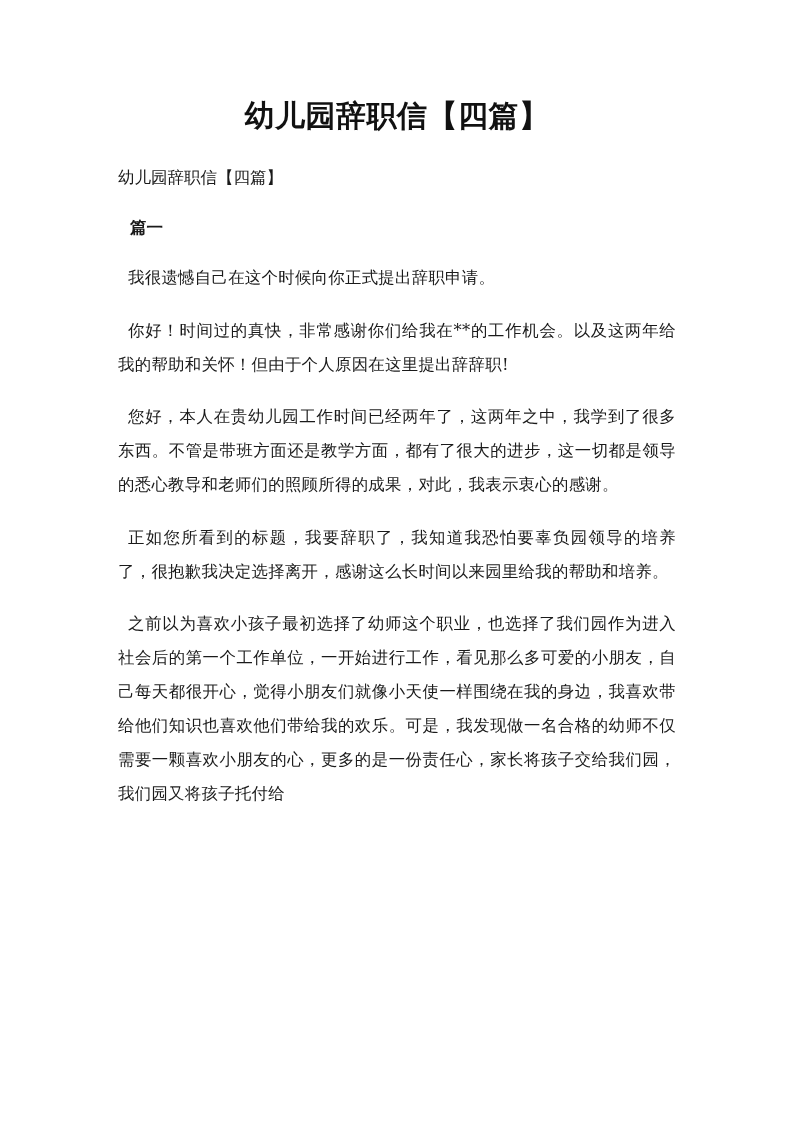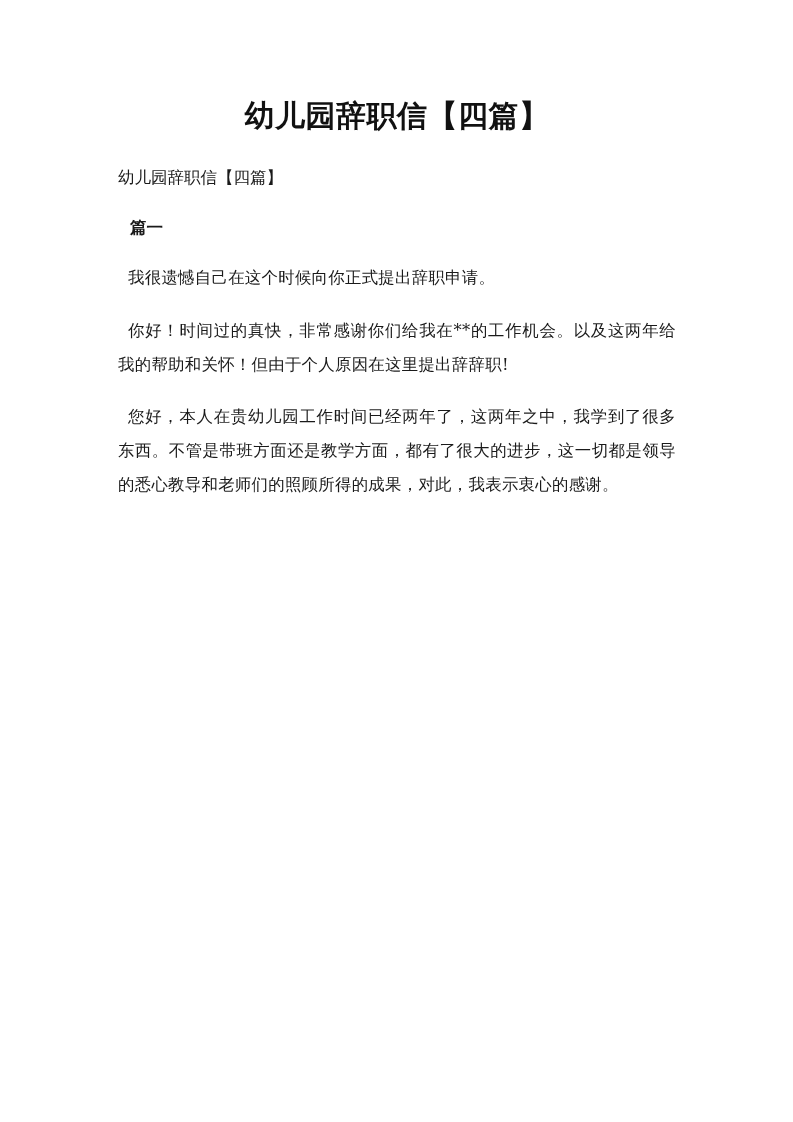--- a/index.html
+++ b/index.html
@@ -19,14 +19,16 @@
 <body>
 
 <div class="page">
   <div class="title">幼儿园辞职信【四篇】</div>
   <div class="subtitle">幼儿园辞职信【四篇】</div>
   <div class="section">篇一</div>
   <div class="body">
     <p class="para">我很遗憾自己在这个时候向你正式提出辞职申请。</p>
     <p class="para">你好！时间过的真快，非常感谢你们给我在**的工作机会。以及这两年给我的帮助和关怀！但由于个人原因在这里提出辞辞职!</p>
     <p class="para">您好，本人在贵幼儿园工作时间已经两年了，这两年之中，我学到了很多东西。不管是带班方面还是教学方面，都有了很大的进步，这一切都是领导的悉心教导和老师们的照顾所得的成果，对此，我表示衷心的感谢。</p>
+    <p class="para">正如您所看到的标题，我要辞职了，我知道我恐怕要辜负园领导的培养了，很抱歉我决定选择离开，感谢这么长时间以来园里给我的帮助和培养。</p>
+    <p class="para">之前以为喜欢小孩子最初选择了幼师这个职业，也选择了我们园作为进入社会后的第一个工作单位，一开始进行工作，看见那么多可爱的小朋友，自己每天都很开心，觉得小朋友们就像小天使一样围绕在我的身边，我喜欢带给他们知识也喜欢他们带给我的欢乐。可是，我发现做一名合格的幼师不仅需要一颗喜欢小朋友的心，更多的是一份责任心，家长将孩子交给我们园，我们园又将孩子托付给</p>
   </div>
 </div>
 
 </body></html>

